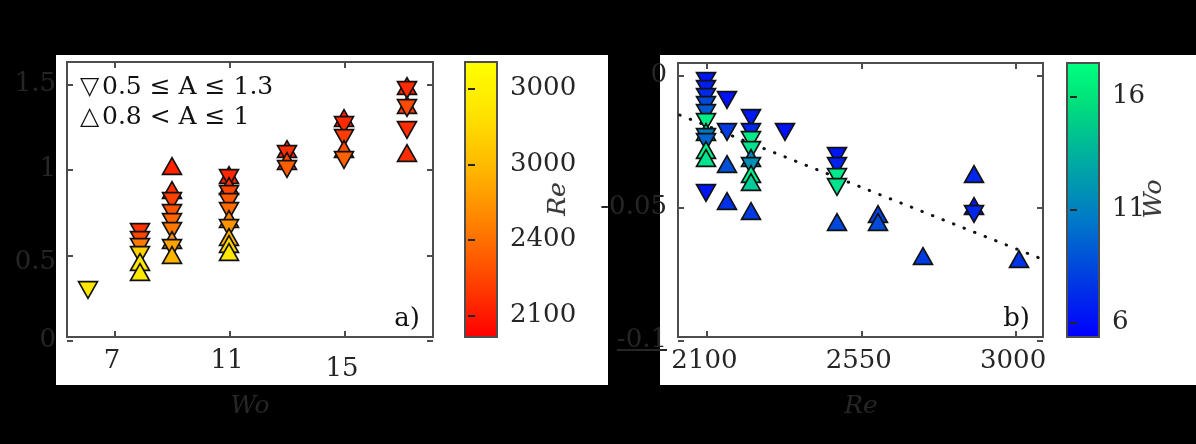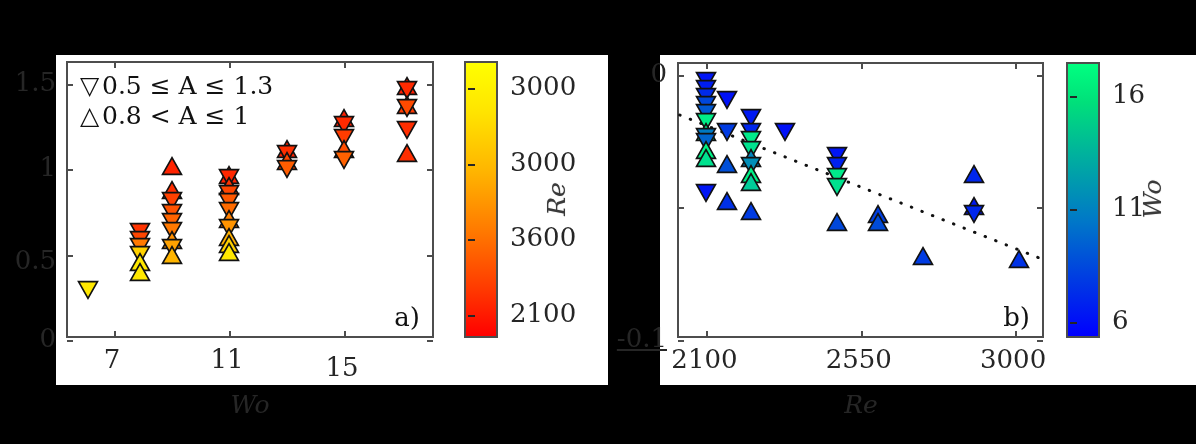--- a/index.html
+++ b/index.html
@@ -512,27 +512,28 @@
 
 <div class="ticklabel x" style="left: 112px; top: 346px;">7</div>
     <div class="ticklabel x" style="left: 227px; top: 346px;">11</div>
     <div class="ticklabel x" style="left: 342px; top: 338px; margin-top: 16px;">15</div>
     <div class="ticklabel y" style="left: 0px; width: 56px; top: 338px;">0</div>
     <div class="ticklabel y" style="left: 0px; width: 56px; top: 252.506px; margin-top: 7px;">0.5</div>
     <div class="ticklabel y" style="left: 0px; width: 56px; top: 167.012px;">1</div>
     <div class="ticklabel y" style="left: 0px; width: 56px; top: 81.5185px;">1.5</div>
     <div class="axis-title" style="left: 250px; top: 390px;">Wo</div>
     <div class="cbar-label" style="left: 510px; top: 312.818px;">2100</div>
-    <div class="cbar-label" style="left: 510px; top: 237.273px;">3600</div>
+    <div class="cbar-label" style="left: 510px; top: 237.273px;">2400</div>
     <div class="cbar-label" style="left: 510px; top: 161.727px;">3000</div>
     <div class="cbar-label" style="left: 510px; top: 86.1818px;">3000</div>
     <div class="cbar-title" style="left: 556px; top: 199px; transform: translate(-50%, -50%) rotate(-90deg);">Re</div>
     <div class="ticklabel x" style="left: 704.439px; top: 346px;">2100</div>
     <div class="ticklabel x" style="left: 858.785px; top: 346px;">2550</div>
     <div class="ticklabel x" style="left: 1013.13px; top: 346px;">3000</div>
     <div class="ticklabel y" style="left: 0px; width: 667px; top: 72.6154px;">0</div>
+    <div class="ticklabel y" style="left: 0px; width: 667px; top: 205.308px;">-0.05</div>
     <div class="ticklabel y" style="left: 0px; width: 667px; top: 338px; text-decoration: underline;">-0.1</div>
     <div class="axis-title" style="left: 861px; top: 390px;">Re</div>
     <div class="cbar-label" style="left: 1112px; top: 319.902px;">6</div>
     <div class="cbar-label" style="left: 1112px; top: 206.787px;">11</div>
     <div class="cbar-label" style="left: 1112px; top: 93.6721px;">16</div>
     <div class="cbar-title" style="left: 1152px; top: 199px; transform: translate(-50%, -50%) rotate(-90deg);">Wo</div>
   </div>
 
 </body></html>

